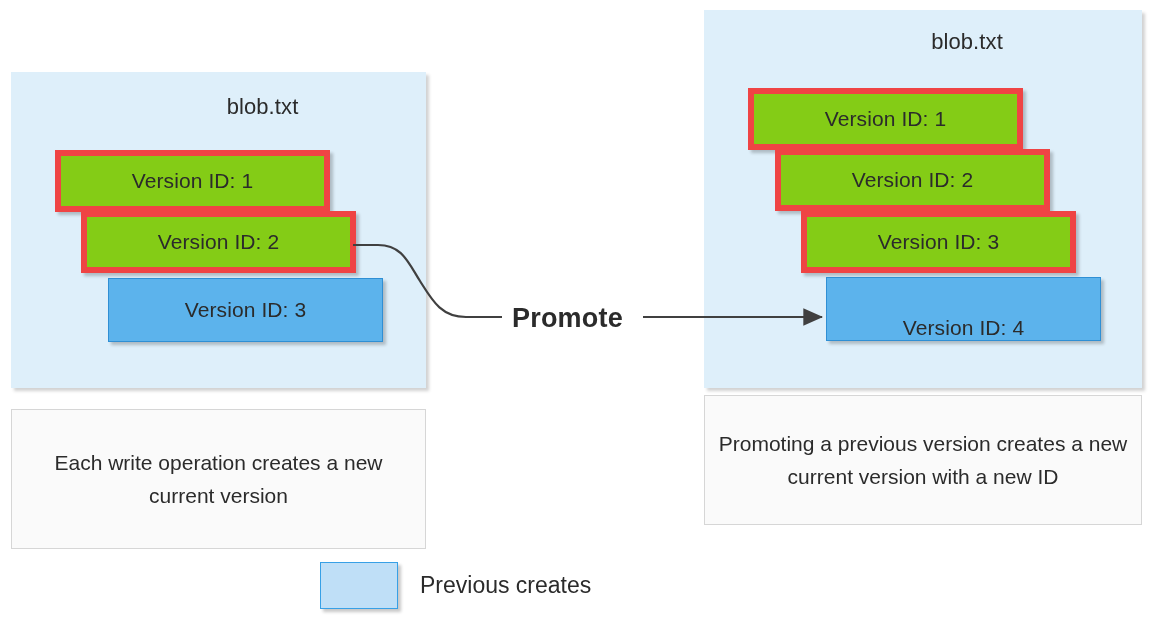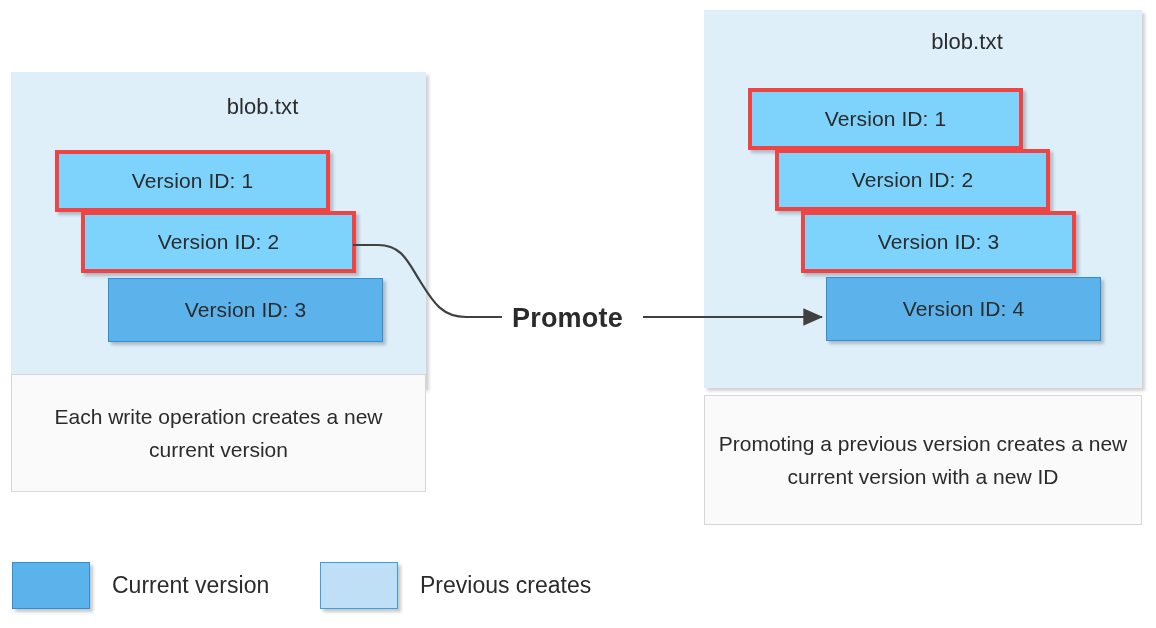--- a/index.html
+++ b/index.html
@@ -49,55 +49,55 @@
     box-sizing: border-box;
     display: flex;
     align-items: center;
     justify-content: center;
     font-size: 21px;
     color: #2b2b2b;
     box-shadow: 3px 3px 3px rgba(0,0,0,0.22);
     letter-spacing: 0.1px;
   }
   .vcard.previous {
-    background: #7dd3fc;
-    border: 4px solid #ef4444;
+    background: #84cc16;
+    border: 6px solid #ef4444;
   }
   .vcard.current {
     background: #5cb3ec;
     border: 1px solid #2f8fd4;
   }
 
   
   #l-v1 { left: 55px;  top: 150px; width: 275px; height: 62px; }
   #l-v2 { left: 81px;  top: 211px; width: 275px; height: 62px; }
   #l-v3 { left: 108px; top: 278px; width: 275px; height: 64px; }
 
   
   #r-v1 { left: 748px; top: 88px;  width: 275px; height: 62px; }
   #r-v2 { left: 775px; top: 149px; width: 275px; height: 62px; }
   #r-v3 { left: 801px; top: 211px; width: 275px; height: 62px; }
-  #r-v4 { left: 826px; top: 277px; width: 275px; height: 64px; }
+  #r-v4 { left: 826px; top: 277px; width: 275px; height: 64px; align-items: flex-end; }
 
   
   .caption-box {
     position: absolute;
     box-sizing: border-box;
     background: #fafafa;
     border: 1px solid #d6d6d6;
     display: flex;
     align-items: center;
     justify-content: center;
     text-align: center;
     font-size: 21px;
     line-height: 33px;
     color: #2b2b2b;
     padding: 0 10px;
   }
-  #caption-left  { left: 11px;  top: 374px; width: 415px; height: 118px; }
+  #caption-left  { left: 11px;  top: 409px; width: 415px; height: 140px; }
   #caption-right { left: 704px; top: 395px; width: 438px; height: 130px; }
 
   
   #connector-svg {
     position: absolute;
     left: 0;
     top: 0;
     width: 1156px;
     height: 628px;
     pointer-events: none;
@@ -193,23 +193,19 @@
   <div id="promote-label">Promote</div>
 
   <div class="caption-box" id="caption-left">
     <span>Each write operation creates a new current version</span>
   </div>
   <div class="caption-box" id="caption-right">
     <span>Promoting a previous version creates a new current version with a new ID</span>
   </div>
 
   <div id="legend">
-    <div class="legend-item" id="legend-item-current">
-      <span class="swatch current"></span>
-      <span class="legend-label">Current version</span>
-    </div>
     <div class="legend-item" id="legend-item-previous">
       <span class="swatch previous"></span>
       <span class="legend-label">Previous creates</span>
     </div>
   </div>
 
 </div>
 
 </body></html>

